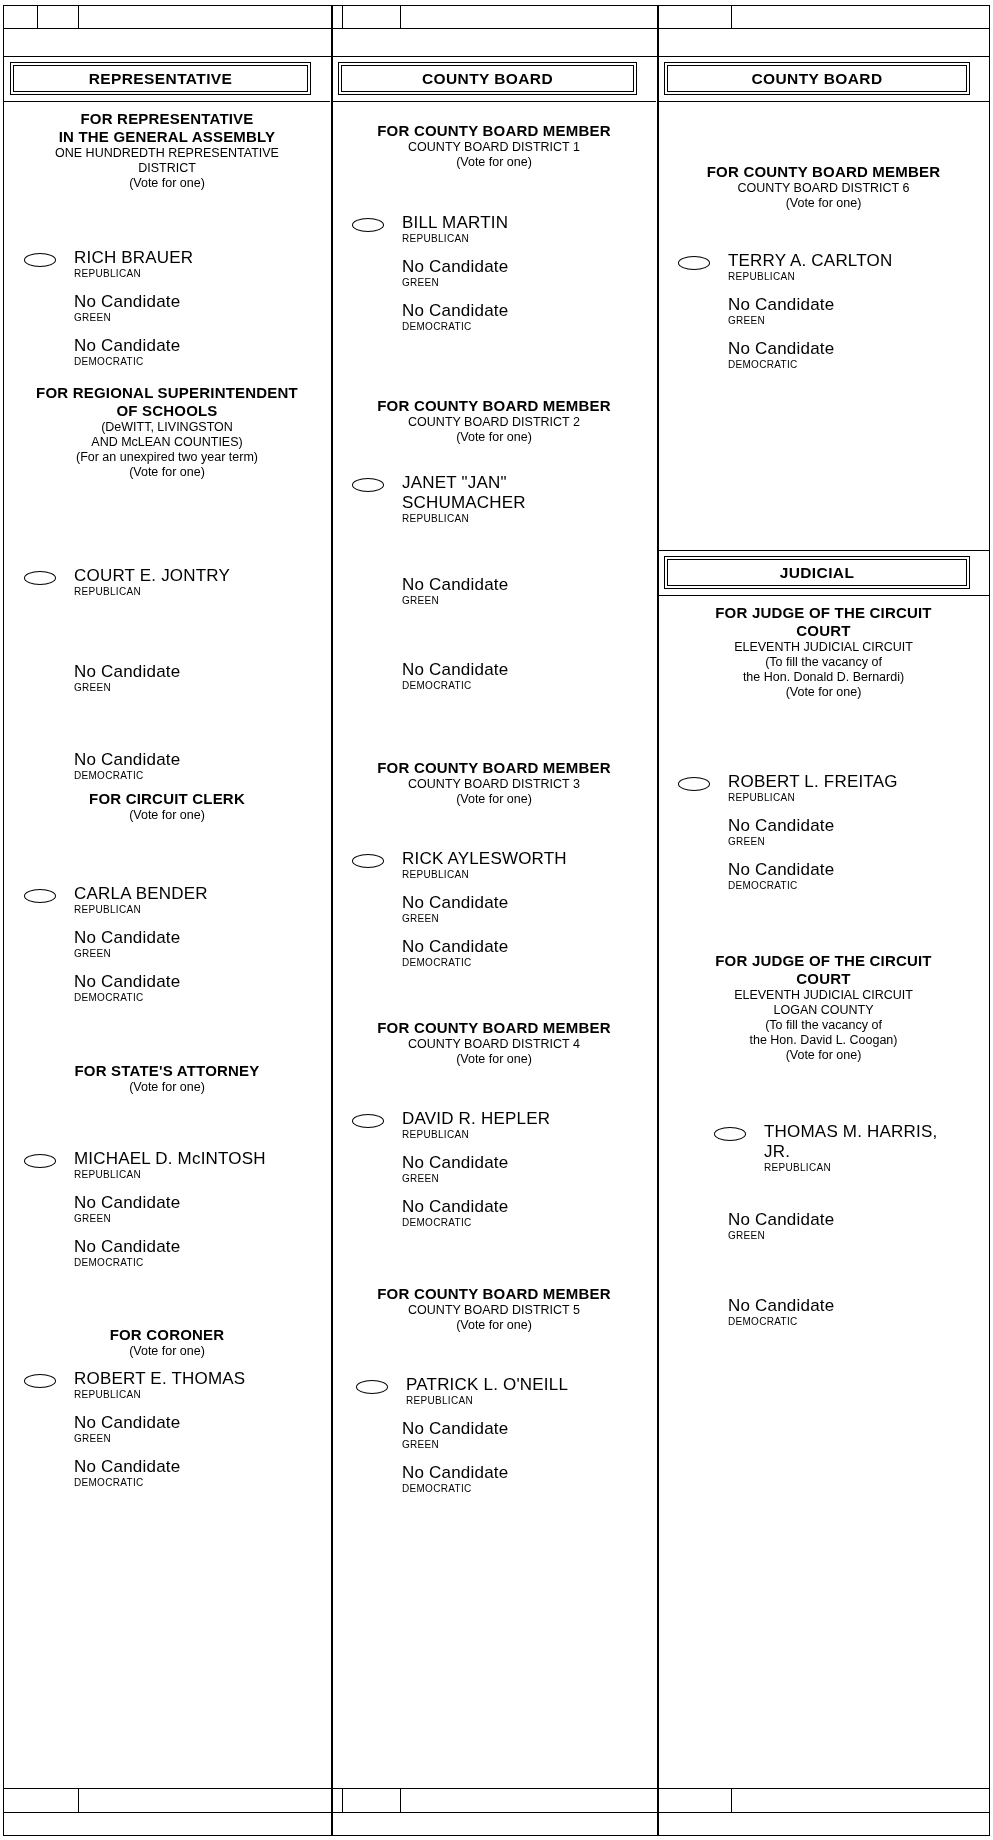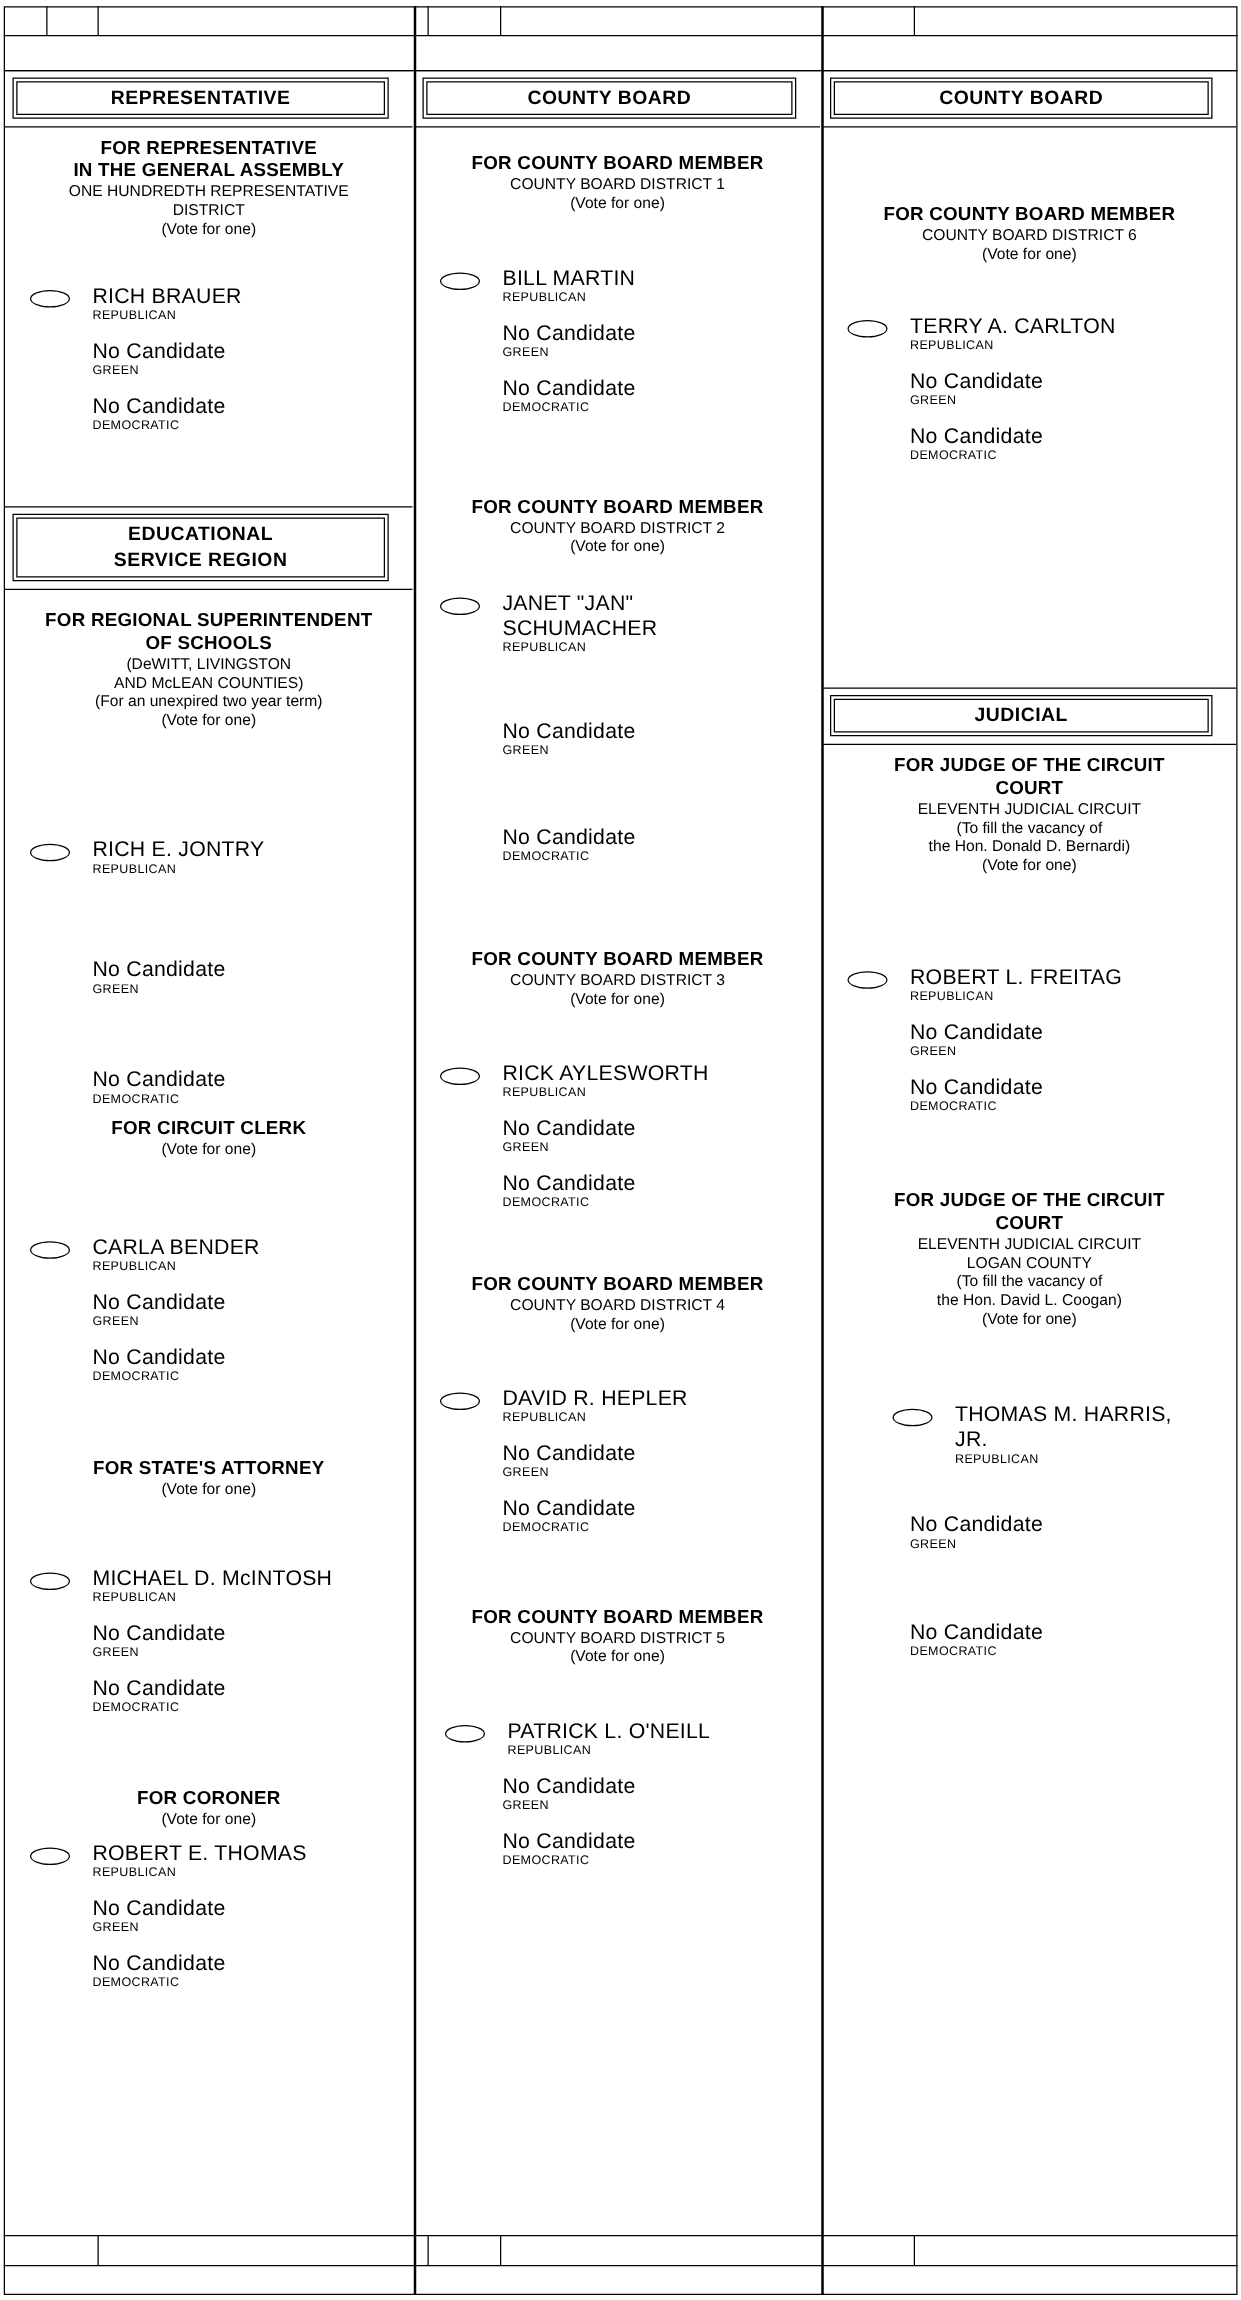--- a/index.html
+++ b/index.html
@@ -67,65 +67,57 @@
             <div>REPRESENTATIVE</div>
           </div>
         </div>
       </div>
       <div class="contest" style="margin-top: 8px;">
         <div class="contest-title">FOR REPRESENTATIVE</div>
         <div class="contest-title">IN THE GENERAL ASSEMBLY</div>
         <div class="contest-detail">ONE HUNDREDTH REPRESENTATIVE</div>
         <div class="contest-detail">DISTRICT</div>
         <div class="contest-detail">(Vote for one)</div>
-        <div class="cand-row" style="margin-top: 36px;">
+        <div class="cand-row" style="margin-top: 57px;">
           <div class="oval-cell">
             <div class="oval"></div>
           </div>
           <div class="cand-text">
             <div class="cand-name">RICH BRAUER</div>
             <div class="cand-party">REPUBLICAN</div>
           </div>
         </div>
         <div class="cand-row" style="margin-top: 12px;">
           <div class="oval-cell"></div>
           <div class="cand-text">
             <div class="cand-name">No Candidate</div>
             <div class="cand-party">GREEN</div>
           </div>
         </div>
         <div class="cand-row" style="margin-top: 12px;">
           <div class="oval-cell"></div>
           <div class="cand-text">
             <div class="cand-name">No Candidate</div>
             <div class="cand-party">DEMOCRATIC</div>
-          </div>
-        </div>
-      </div>
-      <div class="section-row" style="margin-top: 58px;">
-        <div class="section-box">
-          <div class="section-box-inner">
-            <div>EDUCATIONAL</div>
-            <div>SERVICE REGION</div>
           </div>
         </div>
       </div>
       <div class="contest" style="margin-top: 16px;">
         <div class="contest-title">FOR REGIONAL SUPERINTENDENT</div>
         <div class="contest-title">OF SCHOOLS</div>
         <div class="contest-detail">(DeWITT, LIVINGSTON</div>
         <div class="contest-detail">AND McLEAN COUNTIES)</div>
         <div class="contest-detail">(For an unexpired two year term)</div>
         <div class="contest-detail">(Vote for one)</div>
         <div class="cand-row" style="margin-top: 86px;">
           <div class="oval-cell">
             <div class="oval"></div>
           </div>
           <div class="cand-text">
-            <div class="cand-name">RICH E. JONTRY</div>
+            <div class="cand-name">COURT E. JONTRY</div>
             <div class="cand-party">REPUBLICAN</div>
           </div>
         </div>
         <div class="cand-row" style="margin-top: 64px;">
           <div class="oval-cell"></div>
           <div class="cand-text">
             <div class="cand-name">No Candidate</div>
             <div class="cand-party">GREEN</div>
           </div>
         </div>

